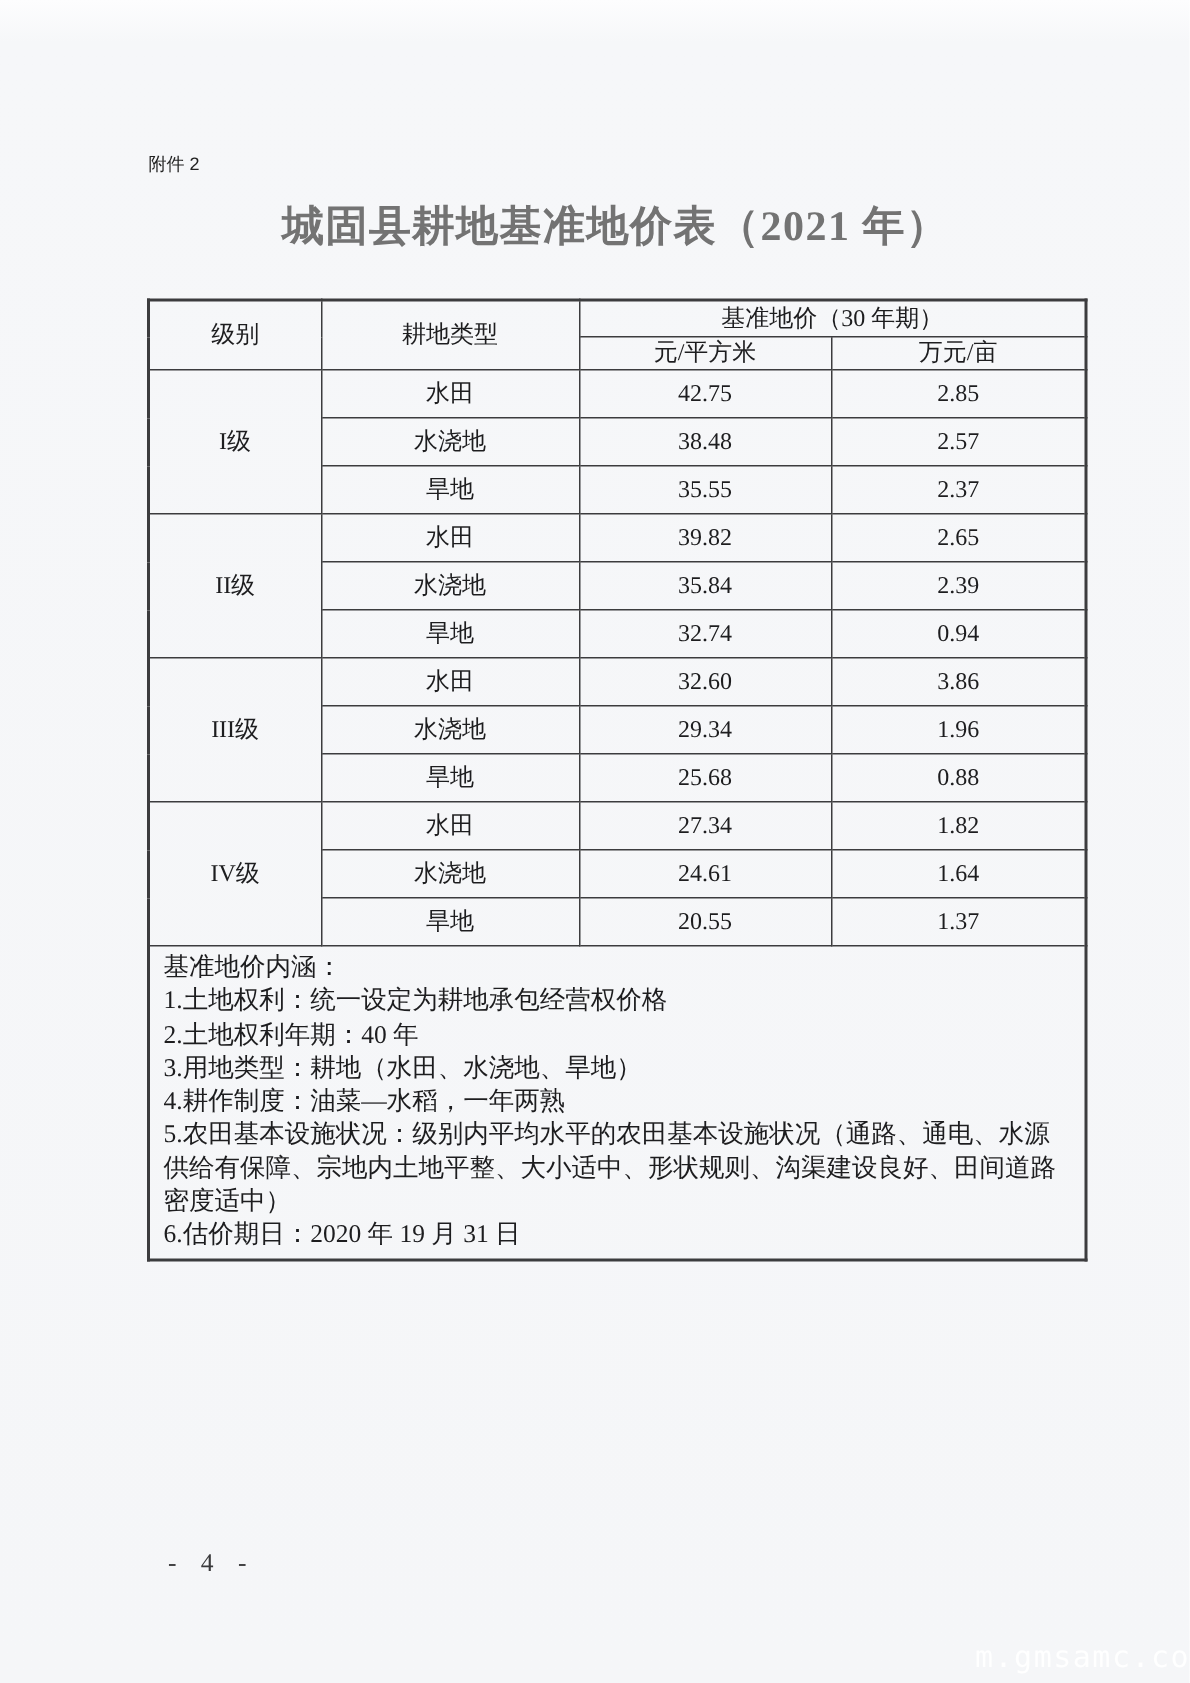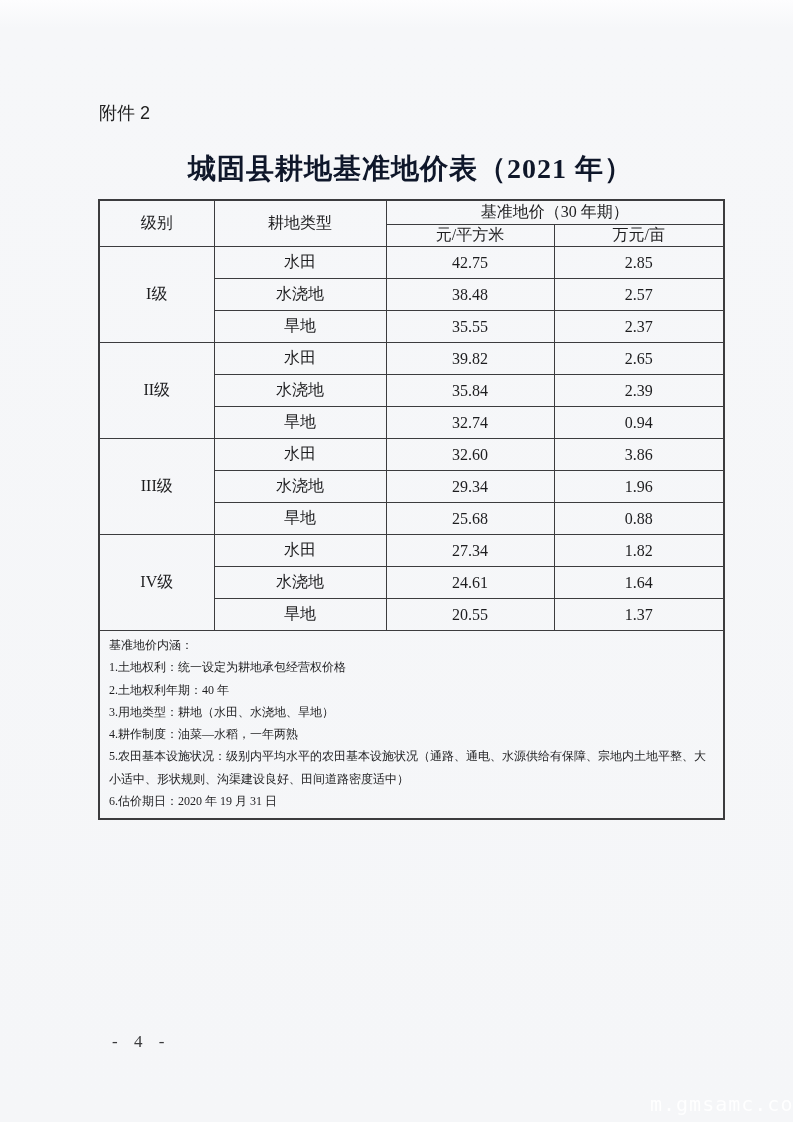--- a/index.html
+++ b/index.html
@@ -7,29 +7,29 @@
     width: 793px; height: 1122px;
     position: relative;
     background: linear-gradient(180deg, #fdfdfe 0px, #f6f7f9 28px, #f5f6f8 100%);
     font-family: "Liberation Serif", "DejaVu Serif", serif;
     color: #1d1d1f;
     overflow: hidden;
   }
   .attachment {
     position: absolute; left: 99px; top: 101px;
     font-family: "Liberation Sans", "DejaVu Sans", sans-serif;
-    font-size: 18px; font-weight: 500; color: #222;
+    font-size: 12px; font-weight: 500; color: #222;
   }
   .title-wrap {
     position: absolute; left: 98px; top: 132px; width: 625px;
     text-align: center;
   }
   .doc-title {
     font-size: 28px; font-weight: bold; letter-spacing: 1px;
-    color: #0f172a; margin: 18px;
+    color: #737373; margin: 0;
   }
   table.price-table {
     position: absolute; left: 98px; top: 199px;
     width: 625px;
     border-collapse: collapse; table-layout: fixed;
     border: 2px solid #3c3c3e;
     background: transparent;
   }
   .price-table th, .price-table td {
     border: 1px solid #3c3c3e;
@@ -40,21 +40,21 @@
   .price-table thead tr.h1 th { height: 23px; }
   .price-table thead tr.h2 th { height: 21px; }
   .price-table tbody tr { height: 32px; }
   col.c-level { width: 115px; }
   col.c-type  { width: 172px; }
   col.c-sqm   { width: 168px; }
   col.c-mu    { width: 170px; }
   td.notes-cell {
     height: 180px; vertical-align: top; text-align: left;
     padding: 3px 10px 4px 9px;
-    line-height: 22.3px; font-size: 12px; font-family: Liberation Serif, serif;
+    line-height: 22.3px; font-size: 17px; font-family: Liberation Serif, serif;
   }
   .note-line { white-space: normal; }
   .page-number {
     position: absolute; left: 112px; top: 1032px;
     font-size: 17px; letter-spacing: 6px; color: #3a3a3c;
   }
   .watermark {
     position: absolute; left: 650px; top: 1092px;
     font-family: "DejaVu Sans Mono", "Liberation Mono", monospace;
     font-size: 20px; color: rgba(255,255,255,0.92);

